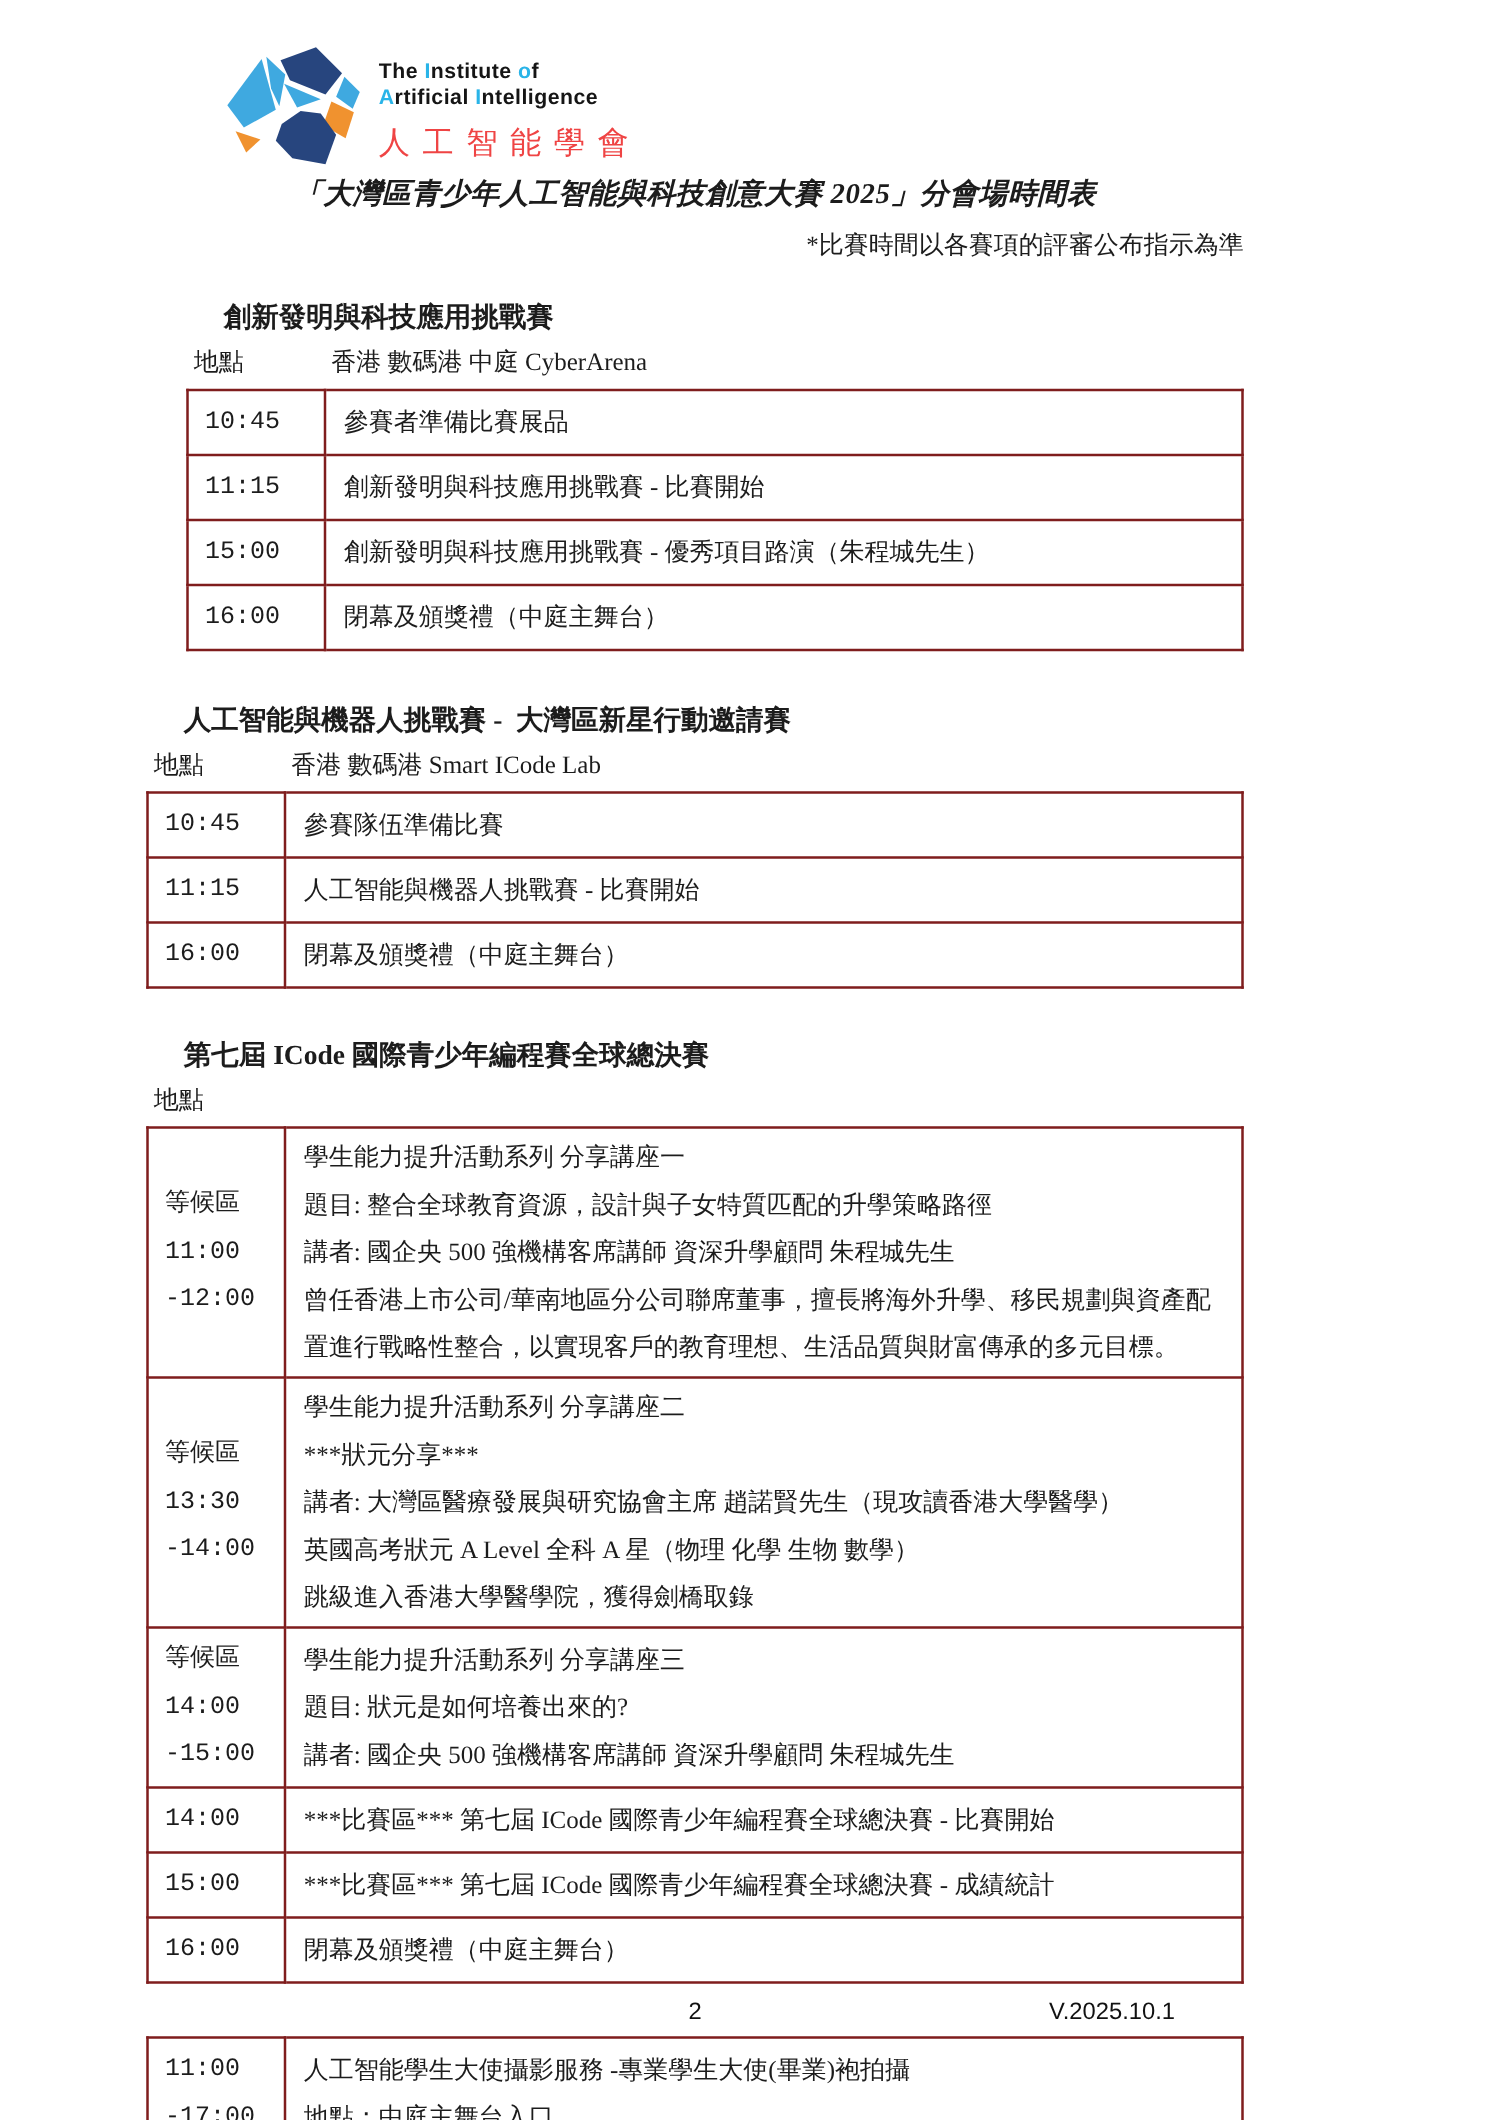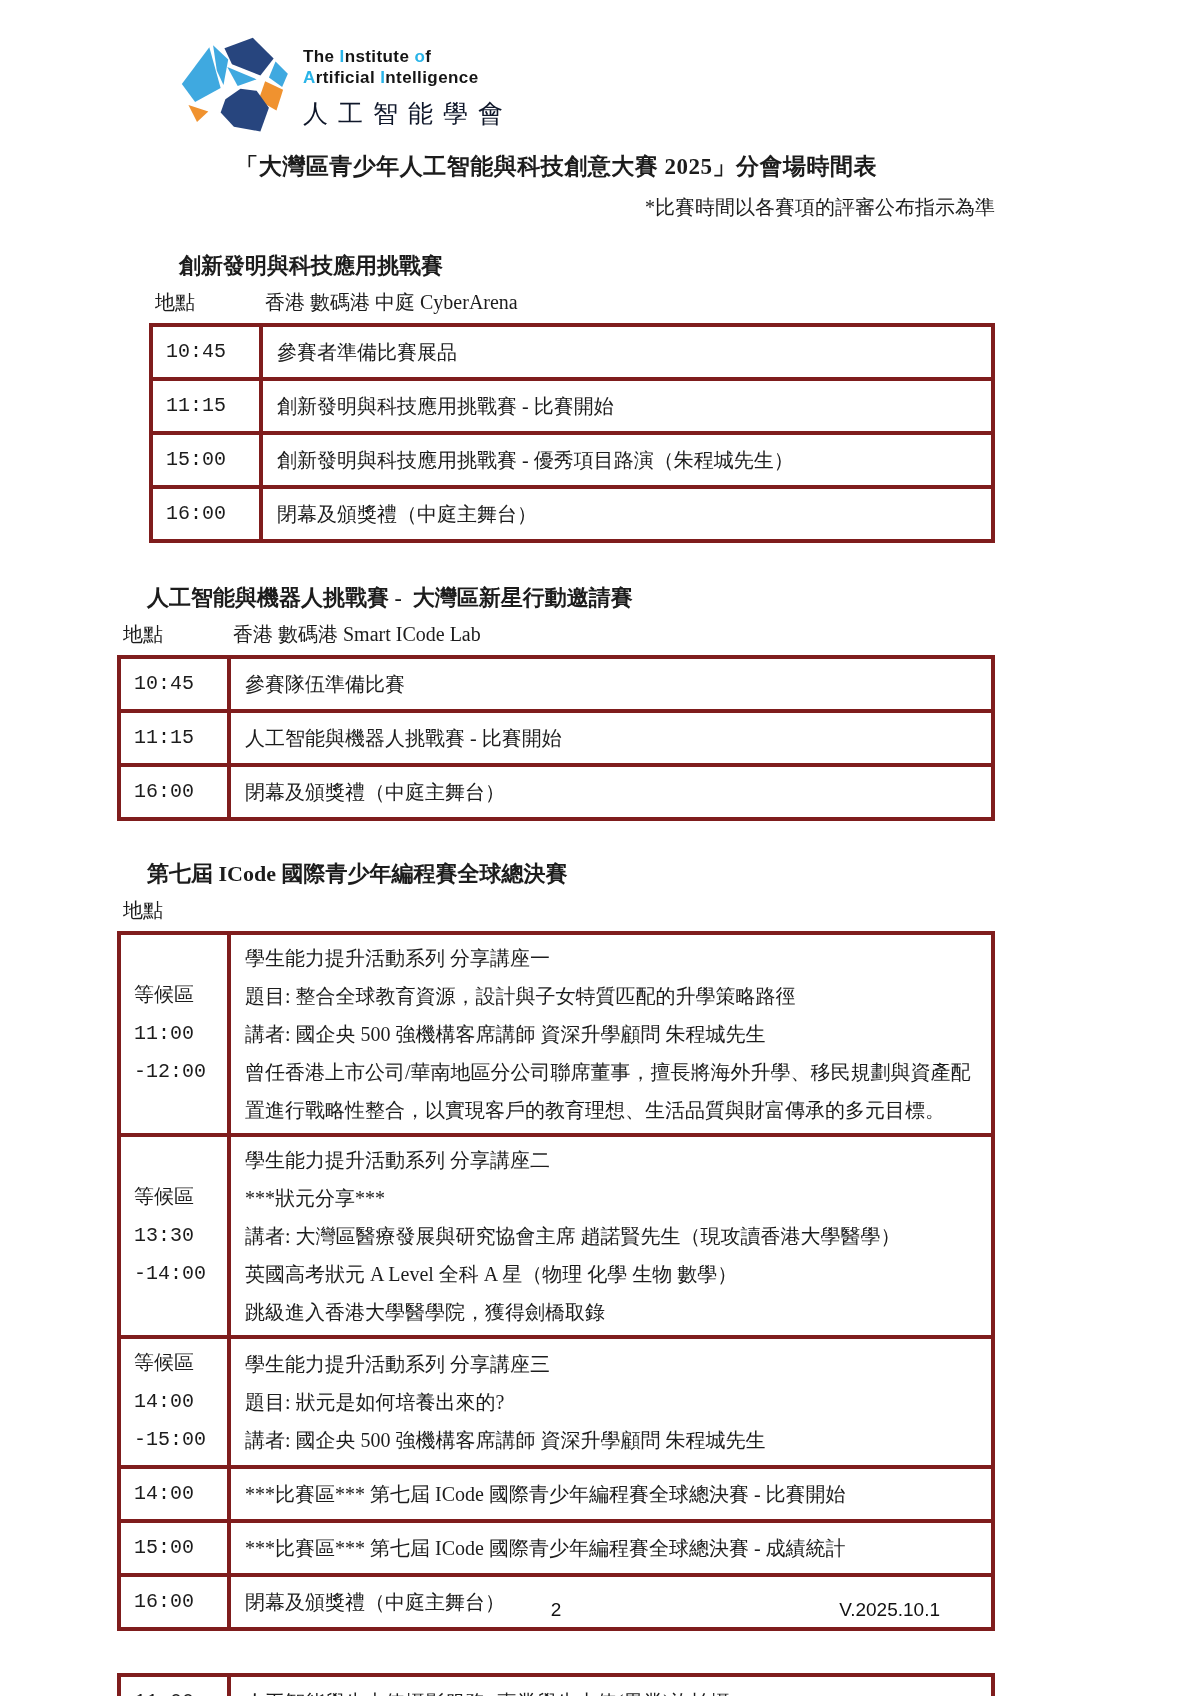--- a/index.html
+++ b/index.html
@@ -18,49 +18,50 @@
   .logo-row { display:flex; align-items:flex-start; margin:33px 0 0 175px; gap:14px; }
   .logo-mark { width:114px; height:106px; flex:0 0 auto; }
   .logo-text { padding-top:13px; }
   .logo-en {
     font-family:"Liberation Sans","DejaVu Sans",sans-serif;
     font-weight:700; font-size:17px; line-height:21px; color:#151515;
     letter-spacing:0.4px;
   }
   .logo-en .hl { color:#29b4e8; }
   .logo-cn {
-    margin-top:9px; font-size:25px; letter-spacing:10px; color:#0f172a;
+    margin-top:9px; font-size:25px; letter-spacing:10px; color:#ef4444;
     font-weight:500; white-space:pre;
   }
 
   .doc-title {
-    margin-top:12px; text-align:center;
+    text-align:center;
     font-size:23px; font-weight:600; letter-spacing:0.5px;
     white-space:pre-wrap;
+    font-style:italic;
   }
   .doc-note {
     margin-top:12px; text-align:right;
     font-size:20px; white-space:pre-wrap;
   }
 
   
   .section-heading {
     margin:0 0 6px 30px;
     font-size:22px; font-weight:700; white-space:pre-wrap;
   }
   .loc-row { display:flex; font-size:20px; margin:2px 0 6px 6px; line-height:30px;align-items:flex-end; }
   .loc-label { width:110px; flex:0 0 auto; }
   .loc-value { white-space:pre-wrap; }
 
   table.sched {
     width:100%; border-collapse:collapse; table-layout:fixed;
     margin-bottom:0;
   }
   table.sched td {
-    border:4px solid #7f1d1d;
+    border:2px solid #7f1d1d;
     vertical-align:middle;
     font-size:20px;
   }
   td.tcell {
     width:110px; padding:6px 4px 6px 13px;
     font-family:"Liberation Mono","DejaVu Sans Mono",monospace;
     font-size:20px; line-height:38px;
   }
   td.tcell div { white-space:pre; }
   td.ccell { padding:4px 14px; }

